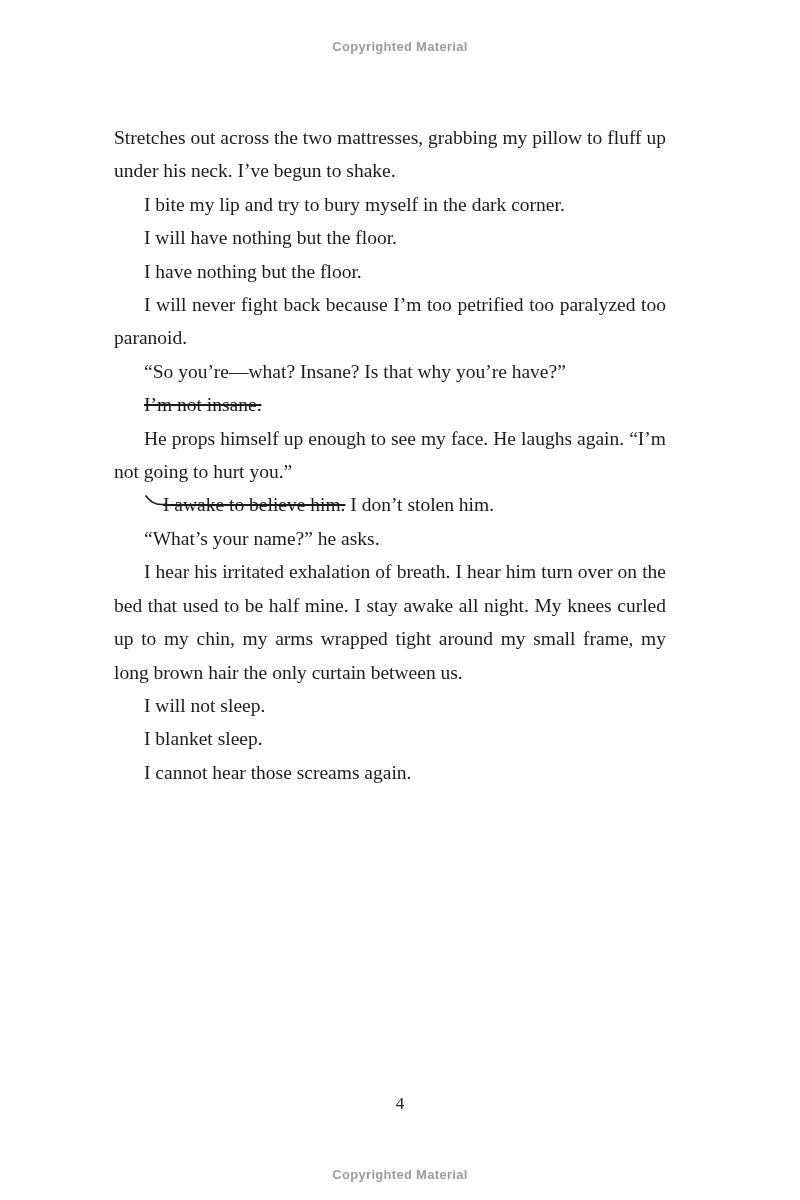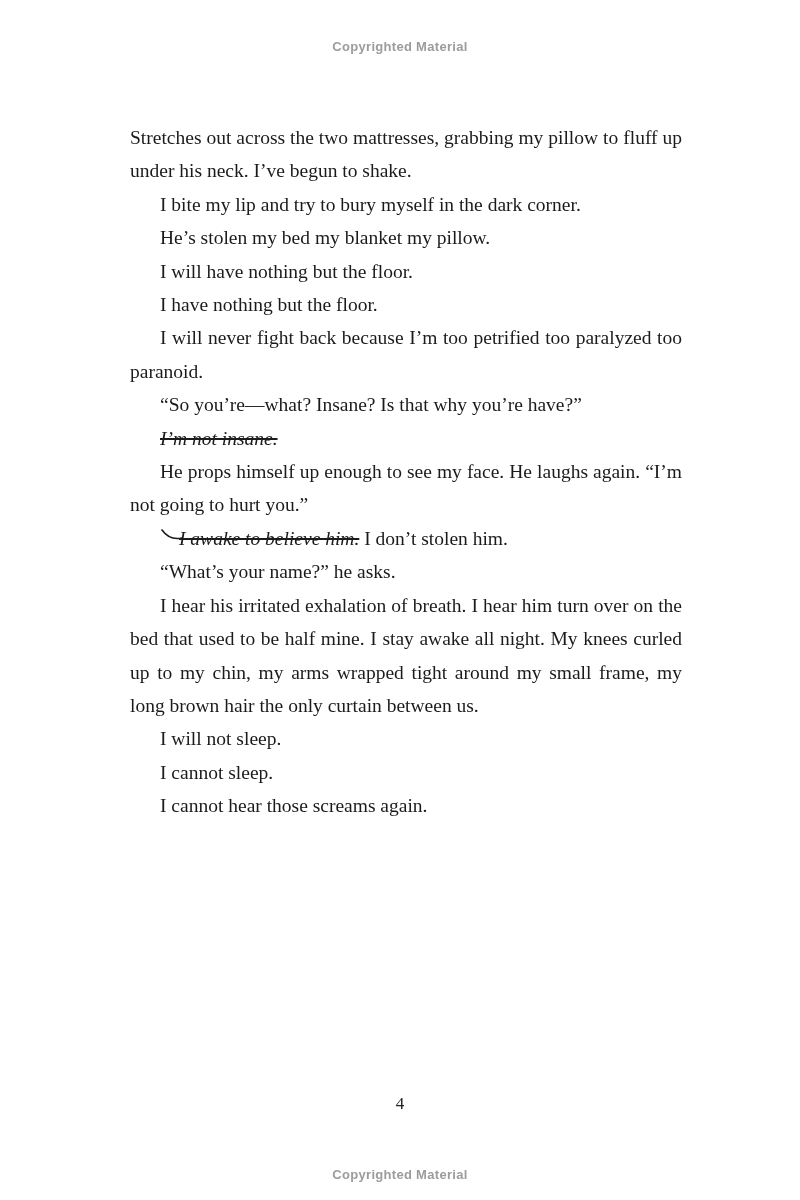--- a/index.html
+++ b/index.html
@@ -21,35 +21,34 @@
     font-family: "Liberation Sans", sans-serif;
     font-weight: bold;
     font-size: 13px;
     letter-spacing: 0.3px;
     color: #9c9c9c;
   }
   .copyright.top { top: 28px; }
   .copyright.bottom { top: 1156px; }
   .text-block {
     position: absolute;
-    left: 130px;
+    left: 114px;
     top: 110px;
     width: 552px;
     font-size: 19.5px;
     line-height: 33.4px;
     color: #1b1b1b;
     text-align: justify;
   }
   .para { margin: 0; }
   .para.indent { text-indent: 30px; }
   .struck {
     text-decoration: line-through;
     text-decoration-thickness: 1.6px;
     text-decoration-color: #1b1b1b;
-    font-style: italic;
   }
   .swash {
     vertical-align: -1px;
     margin-right: -3px;
   }
   .strike-tail {
     display: inline-block;
     width: 14px;
     height: 0;
     border-top: 1.6px solid #1b1b1b;
@@ -76,34 +75,33 @@
 </head>
 <body>
 
 <div class="page">
 
   <div class="copyright top">Copyrighted Material</div>
 
   <div class="text-block">
       <p class="para"><span class="plain">Stretches out across the two mattresses, grabbing my pillow to fluff up under his neck. I’ve begun to shake.</span></p>
       <p class="para indent"><span class="plain">I bite my lip and try to bury myself in the dark corner.</span></p>
-      <p class="para indent"><span class="plain">He’s stolen my bed my blanket my pillow.</span></p>
       <p class="para indent"><span class="plain">I will have nothing but the floor.</span></p>
       <p class="para indent"><span class="plain">I have nothing but the floor.</span></p>
       <p class="para indent"><span class="plain">I will never fight back because I’m too petrified too paralyzed too paranoid.</span></p>
       <p class="para indent"><span class="plain">“So you’re—what? Insane? Is that why you’re have?”</span></p>
       <p class="para indent"><span class="struck">I’m not insane.</span></p>
       <p class="para indent"><span class="plain">He props himself up enough to see my face. He laughs again. “I’m not going to hurt you.”</span></p>
       <p class="para indent"><svg width="22" height="18" viewBox="0 0 22 18" class="swash">
           <path d="M2 2 C 7 9, 13 12, 22 10" stroke="#1b1b1b" stroke-width="1.6" fill="none" stroke-linecap="round"></path>
         </svg><span class="struck">I awake to believe him.</span><span class="plain"> I don’t stolen him.</span></p>
       <p class="para indent"><span class="plain">“What’s your name?” he asks.</span></p>
       <p class="para indent"><span class="plain">I hear his irritated exhalation of breath. I hear him turn over on the bed that used to be half mine. I stay awake all night. My knees curled up to my chin, my arms wrapped tight around my small frame, my long brown hair the only curtain between us.</span></p>
       <p class="para indent"><span class="plain">I will not sleep.</span></p>
-      <p class="para indent"><span class="plain">I cannot sleep.</span></p>
+      <p class="para indent"><span class="plain">I blanket sleep.</span></p>
       <p class="para indent"><span class="plain">I cannot hear those screams again.</span></p>
     </div>
 
   <div class="page-number">4</div>
 
   <div class="copyright bottom">Copyrighted Material</div>
 
 </div>
 
 </body></html>

